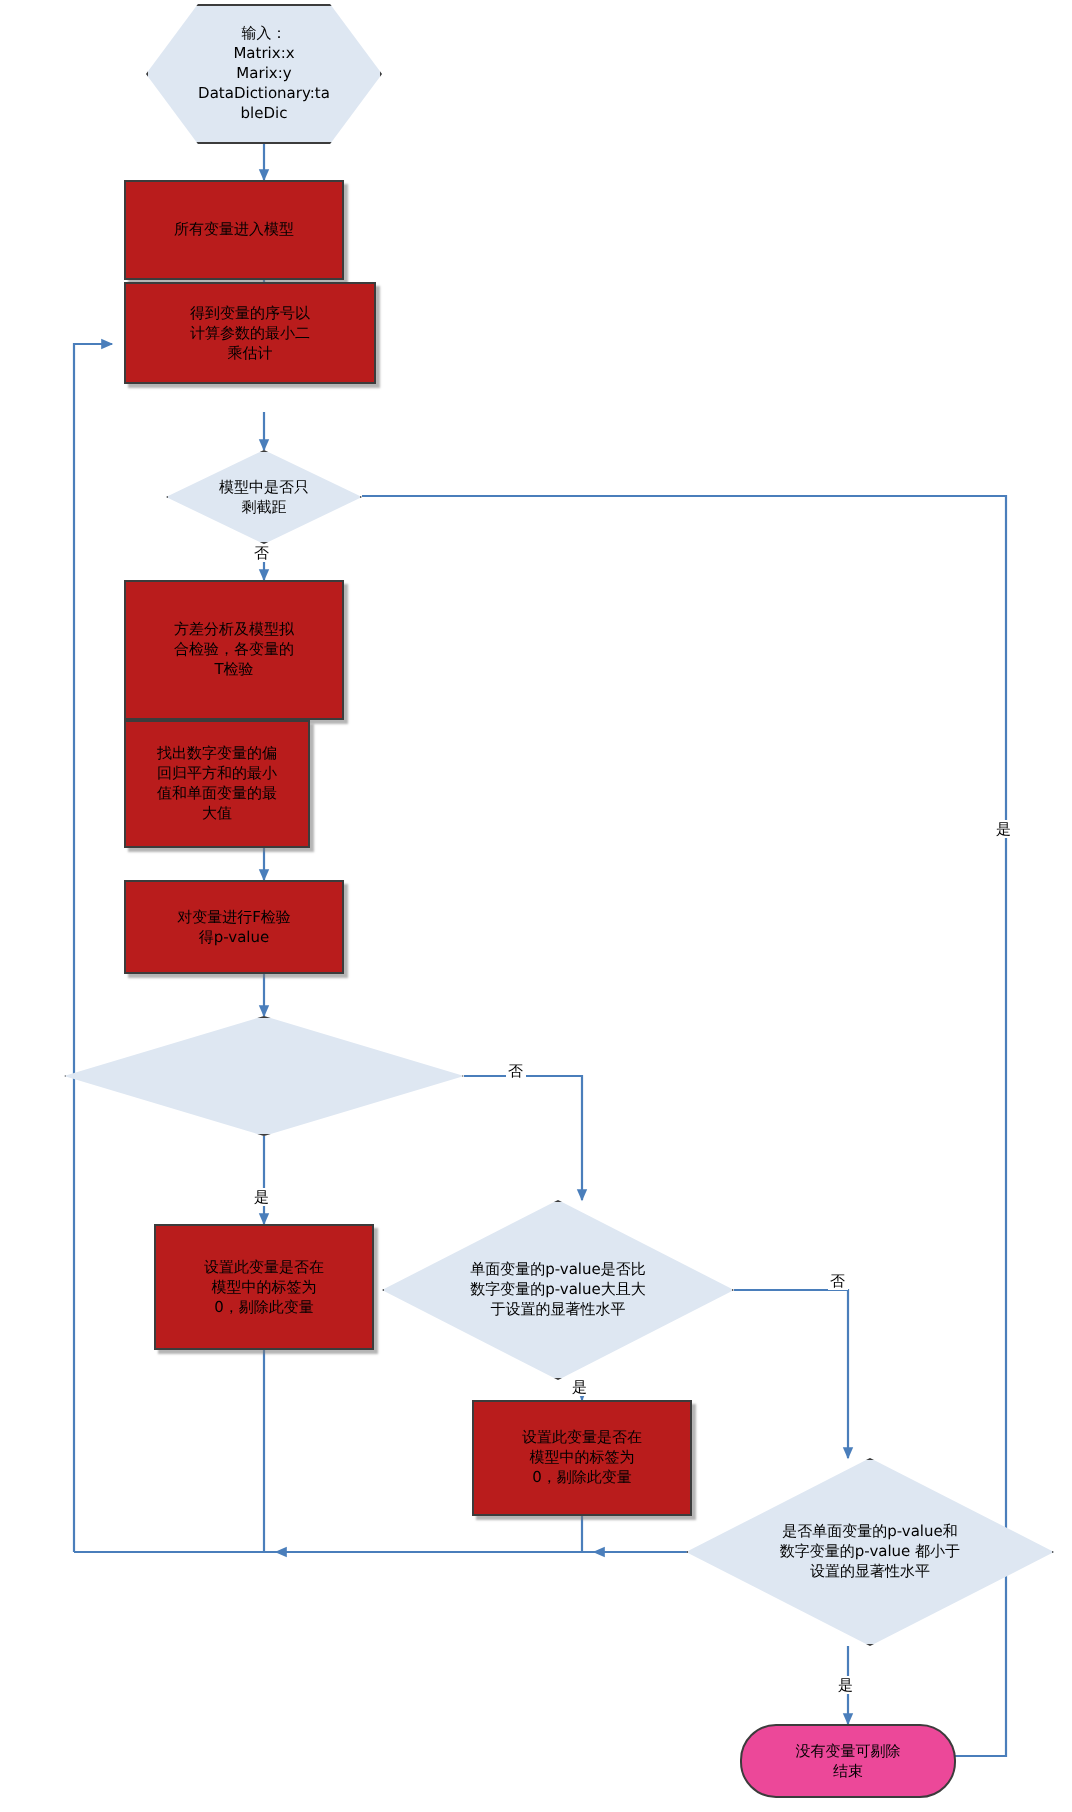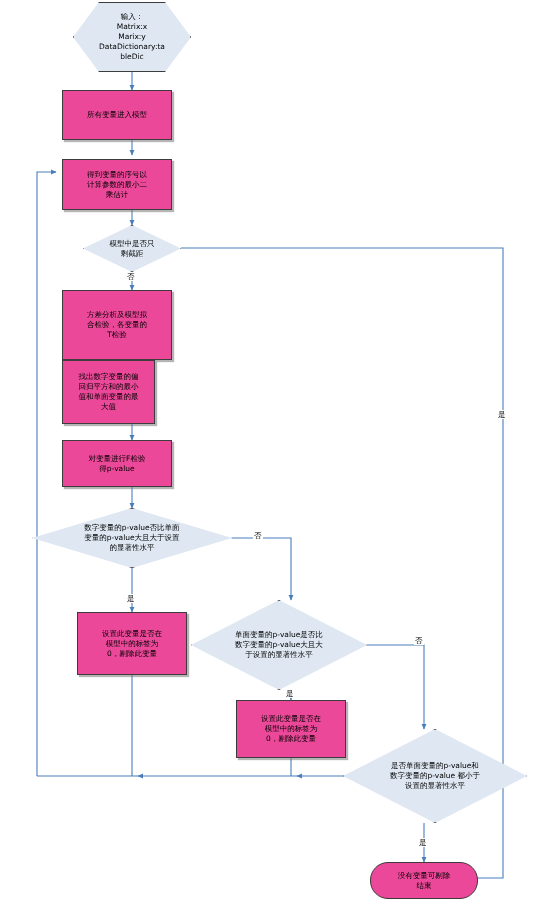--- a/index.html
+++ b/index.html
@@ -29,21 +29,21 @@
     letter-spacing:0px;
   }
   .node .txt{
     display:block;
     width:100%;
     padding:0 2px;
     white-space:pre-line;
   }
   
   .proc{
-    background:#ec4899;
+    background:#b91c1c;
     border:1px solid #3c3c3c;
     box-shadow:2px 2px 1px rgba(120,120,120,0.55);
   }
   
   .hex{
     background:transparent;
     border:none;
     text-align:center;
   }
   .hex .hexshape{
@@ -148,21 +148,21 @@
 Matrix:x
 Marix:y
 DataDictionary:ta
 bleDic</span>
   </div>
 
   <div class="node proc" style="left:62px;top:90px;width:110px;height:50px;">
     <span class="txt">所有变量进入模型</span>
   </div>
 
-  <div class="node proc" style="left:62px;top:159px;width:110px;height:51px;align-items:center;">
+  <div class="node proc" style="left:62px;top:141px;width:126px;height:51px;align-items:center;">
     <span class="txt">得到变量的序号以
 计算参数的最小二
 乘估计</span>
   </div>
 
   <div class="node dia" style="left:83px;top:225px;width:98px;height:47px;">
     <span class="diashape"></span>
     <span class="txt">模型中是否只
 剩截距</span>
   </div>
@@ -180,23 +180,20 @@
 大值</span>
   </div>
 
   <div class="node proc" style="left:62px;top:440px;width:110px;height:47px;">
     <span class="txt">对变量进行F检验
 得p-value</span>
   </div>
 
   <div class="node dia" style="left:32px;top:508px;width:200px;height:60px;">
     <span class="diashape"></span>
-    <span class="txt">数字变量的p-value否比单面
-变量的p-value大且大于设置
-的显著性水平</span>
   </div>
 
   <div class="node proc" style="left:77px;top:612px;width:110px;height:63px;">
     <span class="txt">设置此变量是否在
 模型中的标签为
 0，剔除此变量</span>
   </div>
 
   <div class="node dia" style="left:191px;top:600px;width:176px;height:90px;">
     <span class="diashape"></span>

